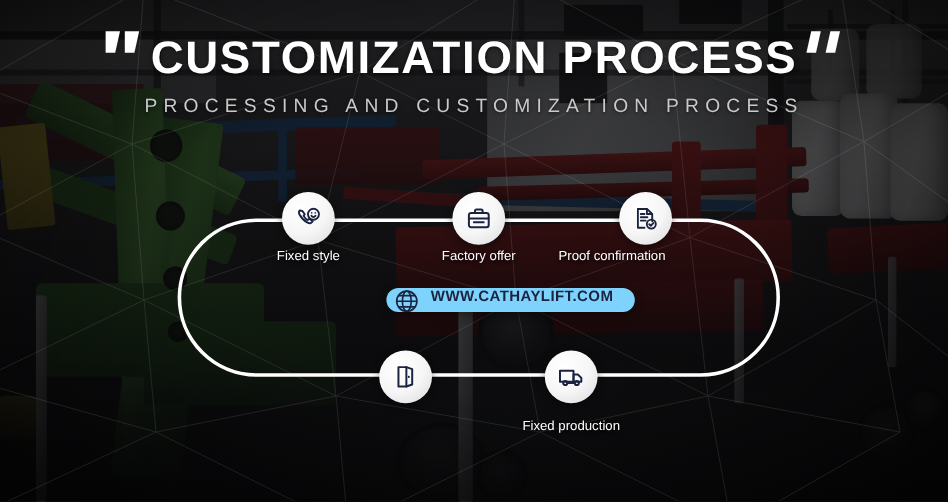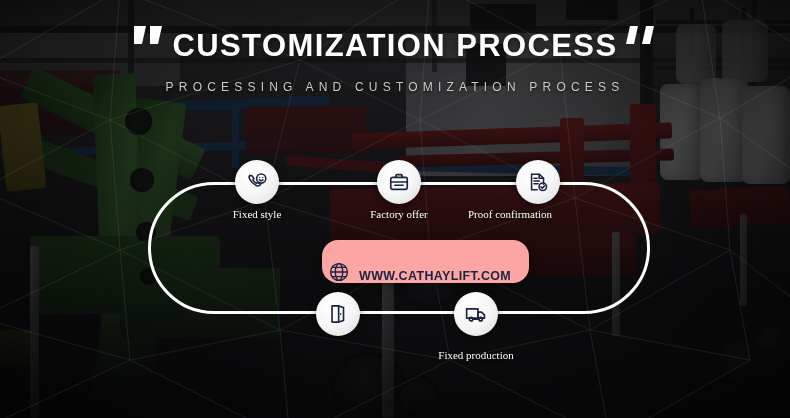--- a/index.html
+++ b/index.html
@@ -221,37 +221,37 @@
 
   
   .content { position:absolute; inset:0; }
 
   
   .title-wrap {
     position:absolute; left:0; right:0; top:30px; text-align:center;
   }
   .title {
     display:inline-block;
-    font-size:31px; font-weight:bold; color:#ffffff;
+    font-size:38px; font-weight:bold; color:#ffffff;
     letter-spacing:1.4px; line-height:1;
     position:relative;
     text-shadow:0 1px 4px rgba(0,0,0,.55);
     white-space:nowrap;
   }
   .qmark {
     position:absolute; top:-6px;
     width:34px; height:22px;
   }
   .qmark.left  { left:-40px; }
   .qmark.right { right:-40px; }
 
   .subtitle {
     position:absolute; left:0; right:0; top:80px;
     text-align:center;
-    font-size:12px; color:#c9c9c9;
+    font-size:16px; color:#c9c9c9;
     letter-spacing:5.2px; font-weight:400;
     text-shadow:0 1px 3px rgba(0,0,0,.6);
     white-space:nowrap;
   }
 
   
   .ring {
     position:absolute;
     left:148px; top:182px;
     width:502px; height:132px;
@@ -270,32 +270,31 @@
     display:flex; align-items:center; justify-content:center;
   }
   .node svg { width:22px; height:22px; display:block; }
 
   .node-label {
     position:absolute;
     font-size:11px; color:#ffffff; font-weight:500;
     white-space:nowrap;
     text-shadow:0 1px 3px rgba(0,0,0,.75);
     transform:translateX(-50%);
-    font-family:Liberation Serif, serif;
   }
 
   
   .site-pill {
     position:absolute;
     left:322px; top:240px;
-    height:43px;
+    height:20px;
     padding:0 18px 0 6px;
     border-radius:16px;
-    background:#fca5a5;
-    display:flex; align-items:flex-end; gap:9px;
+    background:#7dd3fc;
+    display:flex; align-items:flex-start; gap:9px;
     box-shadow:0 2px 8px rgba(0,0,0,.4);
   }
   .site-globe { width:22px; height:22px; flex:0 0 auto; }
   .site-text {
     font-size:12.5px; font-weight:bold; color:#1b2340;
     letter-spacing:.35px; white-space:nowrap;
   }
 </style>
 </head>
 <body>

